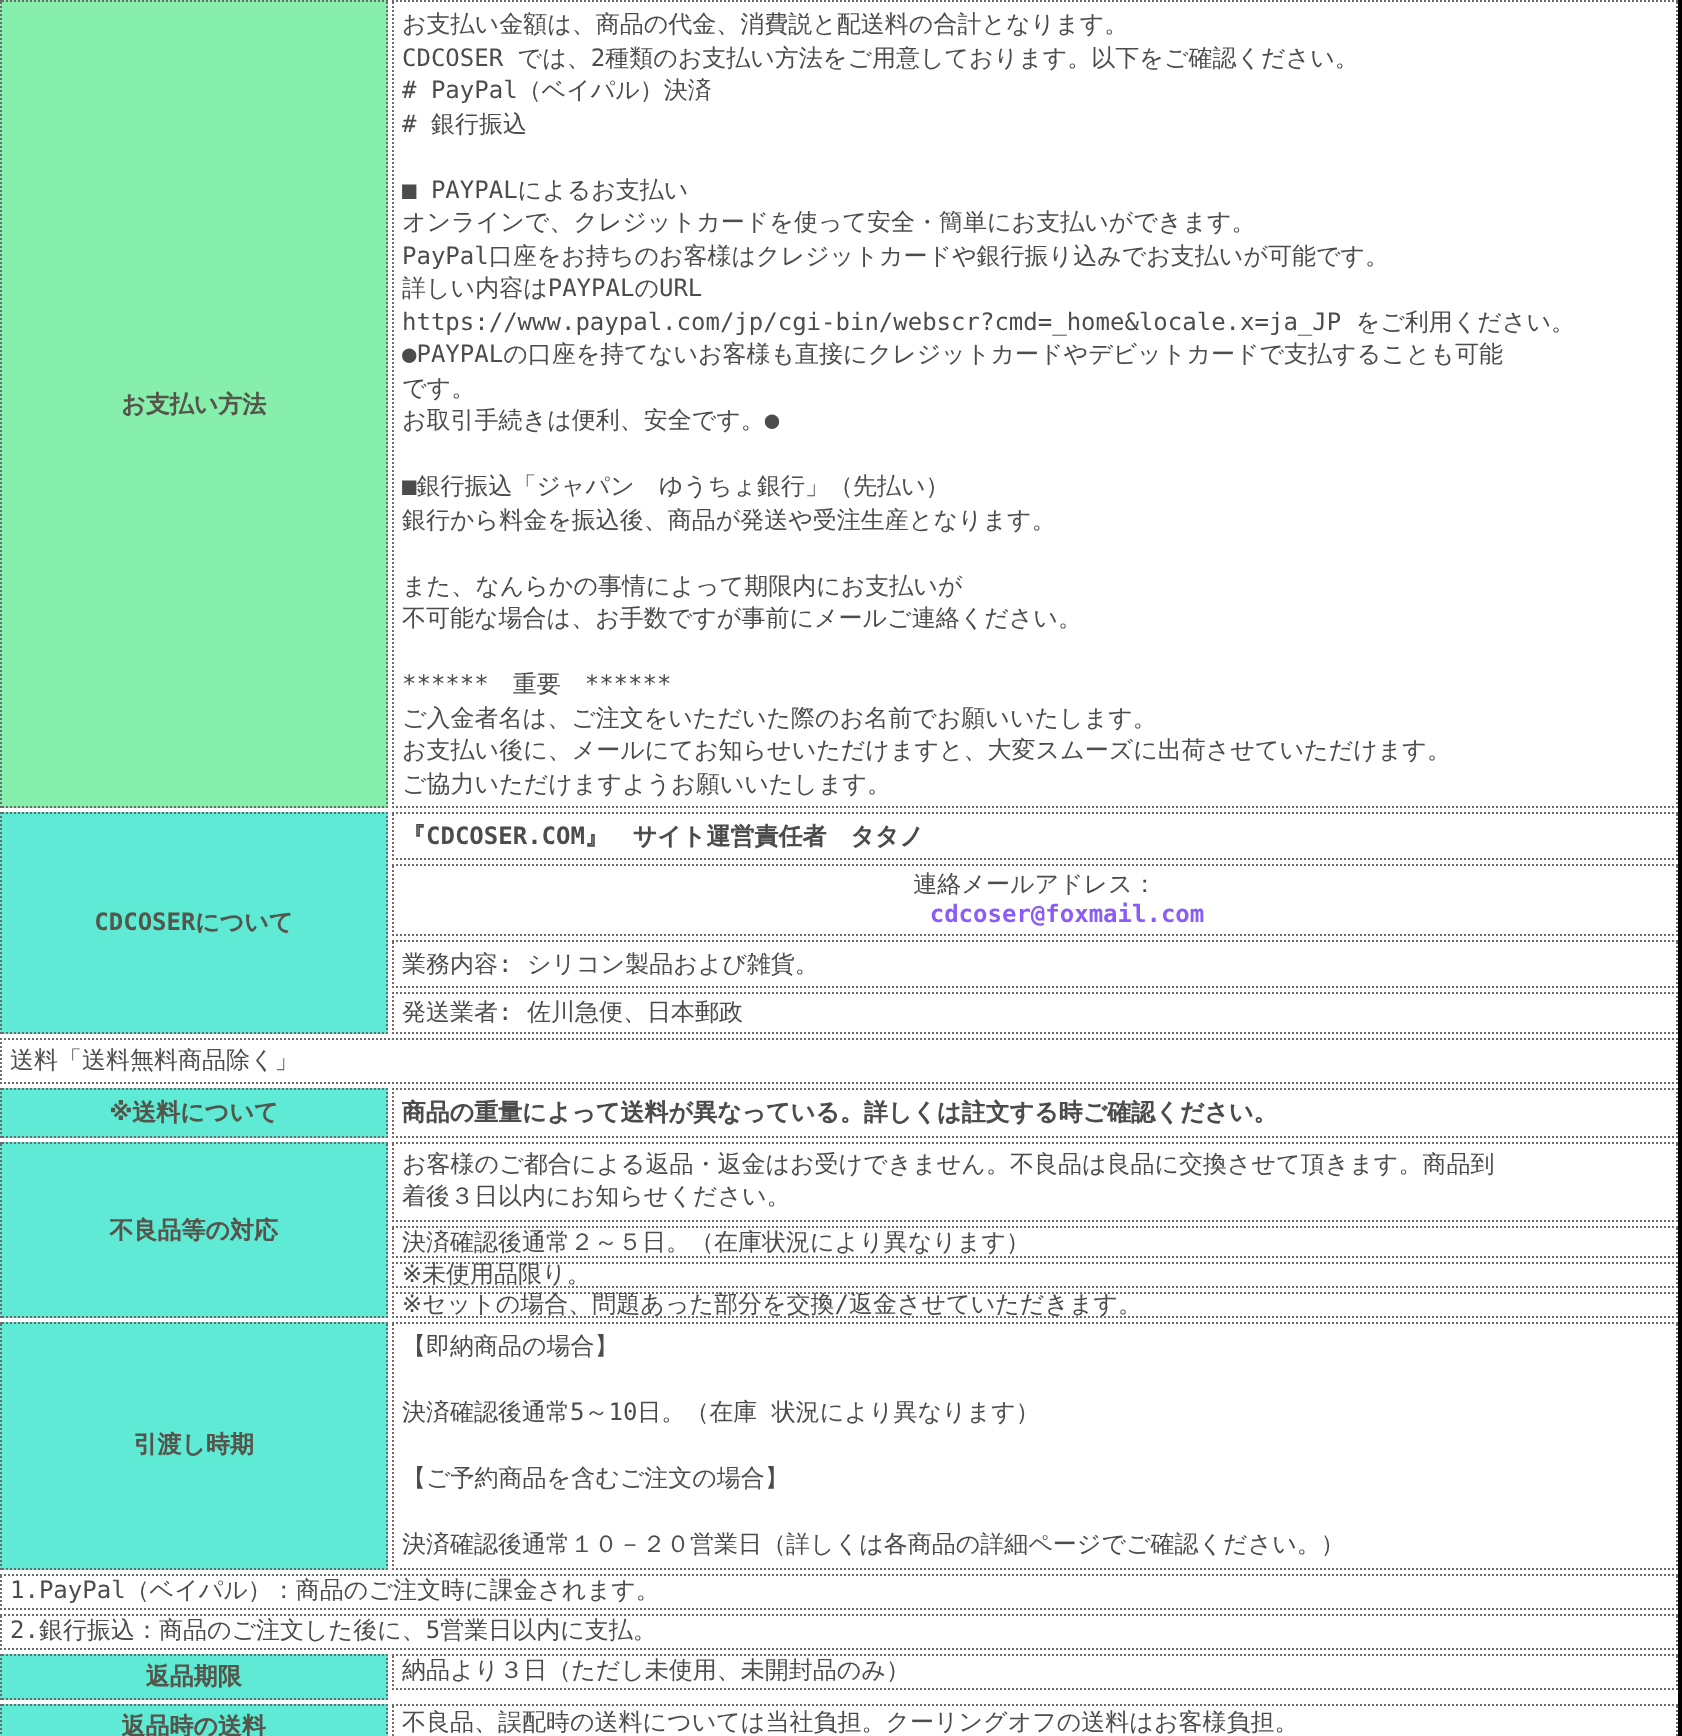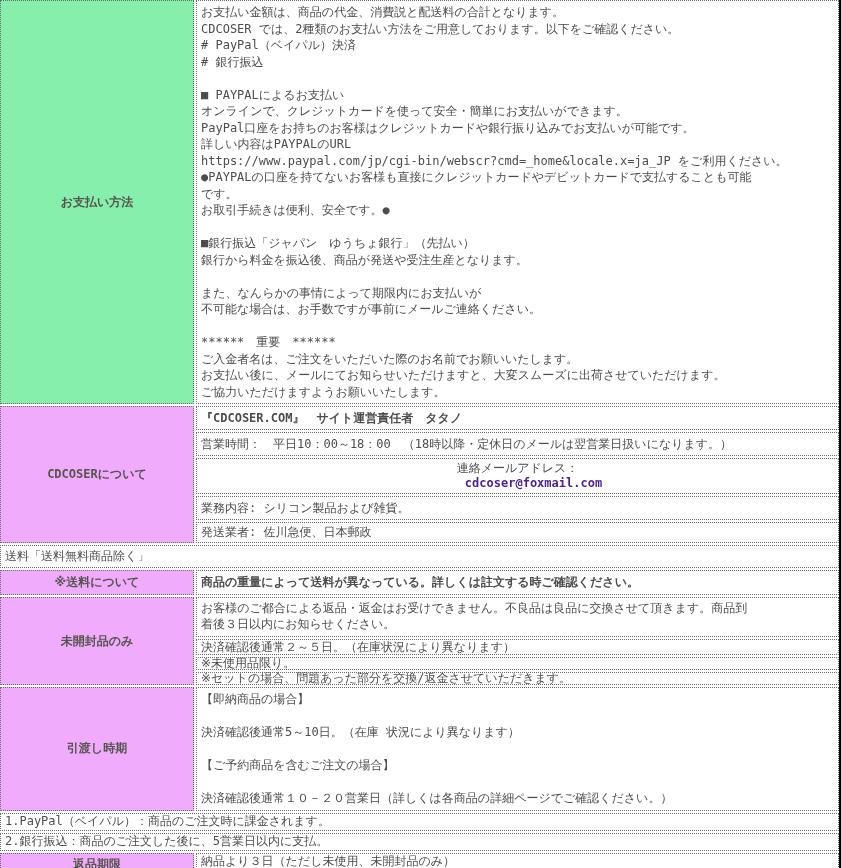--- a/index.html
+++ b/index.html
@@ -23,21 +23,21 @@
   .section{
     display:flex;
     gap:2px;
     align-items:stretch;
   }
   .hcell{
     width:194px;
     flex:0 0 194px;
     box-sizing:border-box;
     border:1px dotted #6b6b6b;
-    background:#f0abfc;
+    background:#5eead4;
     display:flex;
     align-items:center;
     justify-content:center;
     text-align:center;
     font-weight:bold;
     color:#55554c;
     padding:2px 4px;
   }
   .hcell.plain{background:#86efac;}
   .content{
@@ -56,21 +56,21 @@
     line-height:15px;
     white-space:pre-wrap;
     word-break:break-all;
   }
   .ccell.block{
     display:block;
     align-items:flex-start;
     line-height:16.5px;
     padding:3px 4px;
   }
-  .bold{font-weight:bold;color:#4c1d95;margin-left:32px;}
+  .bold{font-weight:bold;color:#8b5cf6;margin-left:32px;}
   
   .sec1 .ccell{min-height:394px;}
   .sec2 .c1{min-height:24px;font-weight:bold;}
   .sec2 .c2{min-height:24px;}
   .sec2 .c3{min-height:25px;flex-direction:column;}
   .sec2 .c4{min-height:24px;}
   .sec2 .c5{min-height:20px;}
   .sec3 .ccell{min-height:23px;}
   .sec4 .ccell{min-height:25px;font-weight:bold;}
   .sec5 .c1{min-height:40px;line-height:16px;align-items:flex-start;}
@@ -115,42 +115,41 @@
 ご入金者名は、ご注文をいただいた際のお名前でお願いいたします。
 お支払い後に、メールにてお知らせいただけますと、大変スムーズに出荷させていただけます。
 ご協力いただけますようお願いいたします。</div>
     </div>
   </div>
 
   <div class="section sec2">
     <div class="hcell">CDCOSERについて</div>
     <div class="content">
       <div class="ccell c1">『CDCOSER.COM』　サイト運営責任者　タタノ</div>
-      <div class="ccell c2">営業時間：　平日10：00～18：00　（18時以降・定休日のメールは翌営業日扱いになります。）</div>
       <div class="ccell c3"><span>連絡メールアドレス：</span><span class="bold">cdcoser@foxmail.com</span></div>
       <div class="ccell c4">業務内容: シリコン製品および雑貨。</div>
       <div class="ccell c5">発送業者: 佐川急便、日本郵政</div>
     </div>
   </div>
 
   <div class="section sec3">
     <div class="content">
       <div class="ccell">送料「送料無料商品除く」</div>
     </div>
   </div>
 
   <div class="section sec4">
     <div class="hcell">※送料について</div>
     <div class="content">
       <div class="ccell">商品の重量によって送料が異なっている。詳しくは註文する時ご確認ください。</div>
     </div>
   </div>
 
   <div class="section sec5">
-    <div class="hcell">未開封品のみ</div>
+    <div class="hcell">不良品等の対応</div>
     <div class="content">
       <div class="ccell c1">お客様のご都合による返品・返金はお受けできません。不良品は良品に交換させて頂きます。商品到
 着後３日以内にお知らせください。</div>
       <div class="ccell c2">決済確認後通常２～５日。（在庫状況により異なります）</div>
       <div class="ccell c3">※未使用品限り。</div>
       <div class="ccell c4">※セットの場合、問題あった部分を交換/返金させていただきます。</div>
     </div>
   </div>
 
   <div class="section sec6">

